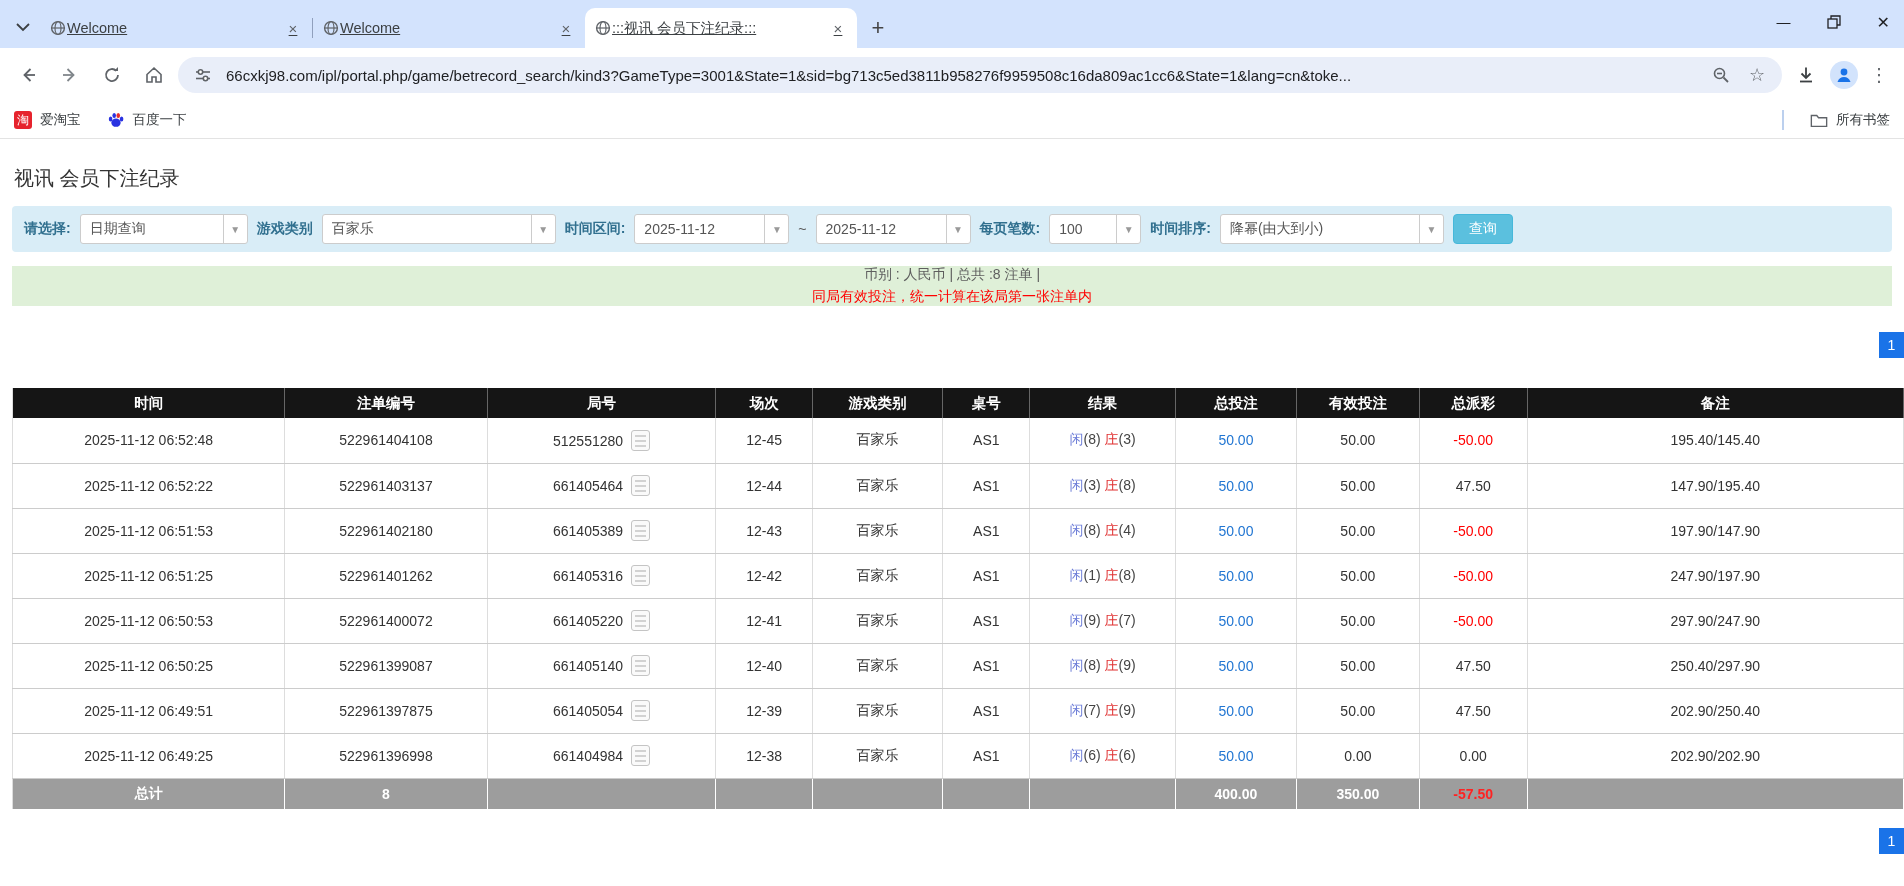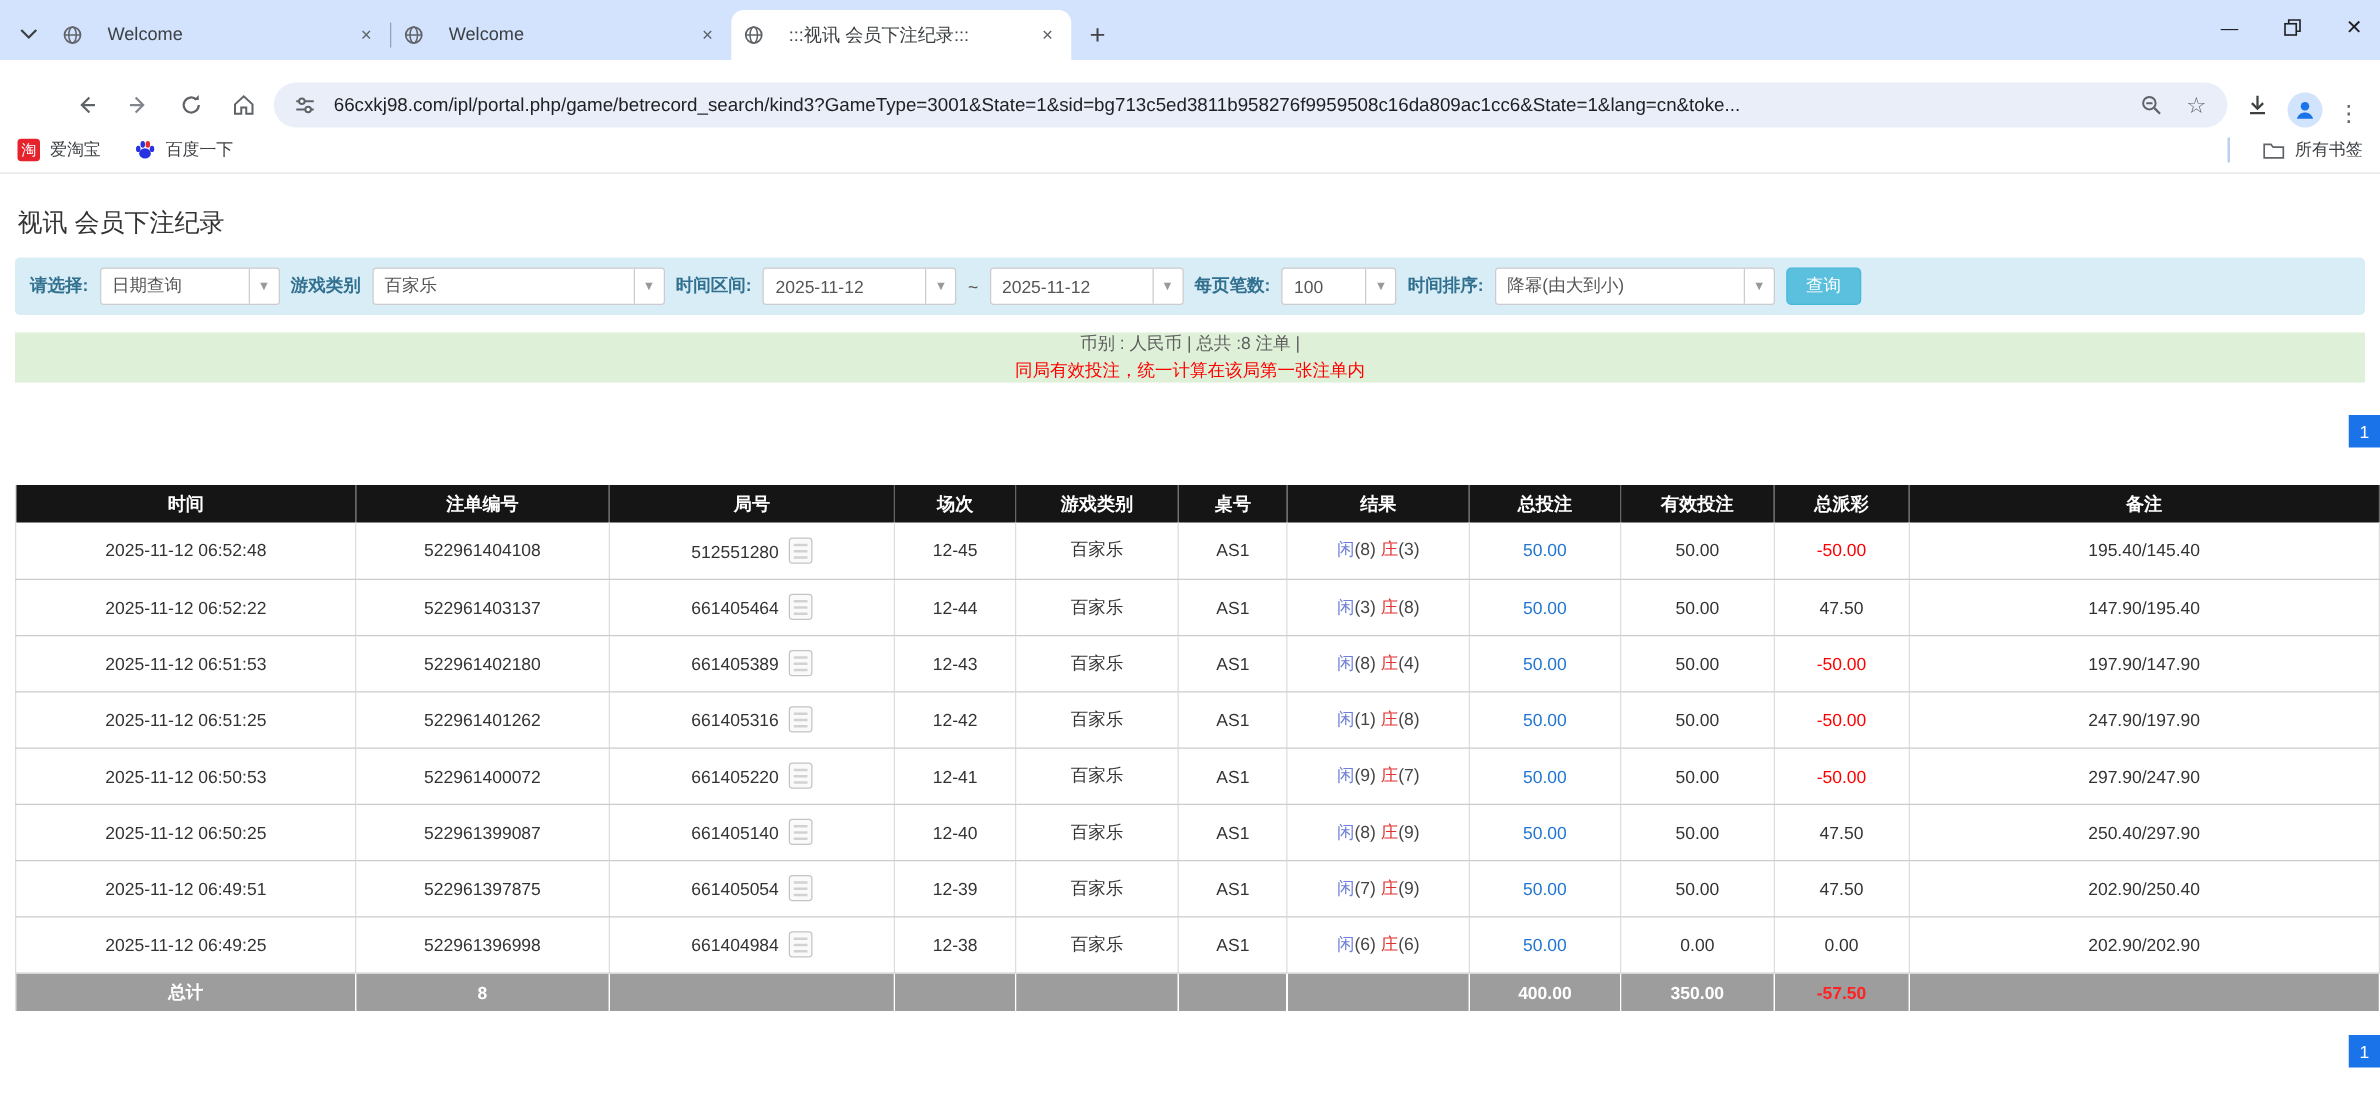--- a/index.html
+++ b/index.html
@@ -8,30 +8,30 @@
     --filter-bg:#d9edf7; --filter-label:#31708f; --summary-bg:#dff0d8;
     --btn-bg:#5bc0de; --header-bg:#151515; --footer-bg:#9d9d9d;
   }
   *{box-sizing:border-box;margin:0;padding:0;}
   body{width:1904px;height:886px;overflow:hidden;background:#fff;
        font-family:"Liberation Sans","DejaVu Sans",sans-serif;position:relative;}
 
   
   .tabstrip{height:48px;background:var(--chrome-bg);display:flex;align-items:flex-end;position:relative;padding-left:6px;}
   .tab-search{width:34px;height:34px;margin-bottom:4px;display:flex;align-items:center;justify-content:center;border-radius:50%;cursor:pointer;}
-  .tab{width:272px;height:40px;display:flex;align-items:center;gap:20px;padding:0 10px;color:#3c4043;font-size:14.5px;border-radius:10px 10px 0 0;cursor:pointer;}
+  .tab{width:272px;height:40px;display:flex;align-items:center;gap:1px;padding:0 10px;color:#3c4043;font-size:14.5px;border-radius:10px 10px 0 0;cursor:pointer;text-decoration:underline;}
   .tab.active{background:#fff;}
   .tab-title{flex:1;white-space:nowrap;overflow:hidden;text-overflow:ellipsis;}
   .tab-close{width:18px;height:18px;border-radius:50%;display:flex;align-items:center;justify-content:center;font-size:15px;color:#5f6368;cursor:pointer;}
   .tab-divider{width:1px;height:20px;background:#90a0bd;margin-bottom:10px;}
   .new-tab{width:30px;height:30px;margin:0 0 5px 6px;display:flex;align-items:center;justify-content:center;font-size:22px;color:#444;border-radius:50%;cursor:pointer;}
   .win-controls{position:absolute;right:14px;top:0;height:44px;display:flex;align-items:center;gap:36px;color:#202124;}
   .win-controls span{cursor:pointer;display:flex;align-items:center;justify-content:center;}
 
-  .toolbar{height:54px;background:#fff;display:flex;align-items:flex-end;gap:6px;padding:0 10px;margin-left:41px;}
+  .toolbar{height:54px;background:#fff;display:flex;align-items:center;gap:6px;padding:0 10px;}
   .nav-btn{width:36px;height:36px;border-radius:50%;display:flex;align-items:center;justify-content:center;cursor:pointer;flex:0 0 auto;}
   .omnibox{flex:1;height:36px;background:#e9eef9;border-radius:18px;display:flex;align-items:center;padding:0 12px;gap:10px;min-width:0;}
   .url-text{flex:1;font-size:15px;color:#202124;white-space:nowrap;overflow:hidden;}
   .omni-icon{width:26px;height:26px;display:flex;align-items:center;justify-content:center;cursor:pointer;flex:0 0 auto;color:#5f6368;}
   .avatar{width:28px;height:28px;border-radius:50%;background:#d2e3fc;display:flex;align-items:center;justify-content:center;cursor:pointer;}
   .more-dots{font-size:18px;color:#5f6368;cursor:pointer;width:30px;text-align:center;}
 
   .bookmarks{height:37px;background:#fff;border-bottom:1px solid #e3e3e3;display:flex;align-items:center;padding:0 14px;gap:26px;font-size:13.5px;color:#3c4043;}
   .bm-item{display:flex;align-items:center;gap:8px;cursor:pointer;}
   .bm-taobao{width:18px;height:18px;background:#e6232d;border-radius:3px;color:#fff;font-size:12px;display:flex;align-items:center;justify-content:center;}
@@ -212,21 +212,21 @@
         <path d="M1.5 3.5h6l2 2.5h9v9.5h-17z" fill="none" stroke="#5f6368" stroke-width="1.5"></path>
       </svg>
     <span>所有书签</span>
   </div>
 </div>
 
 <h1 class="page-title">视讯 会员下注纪录</h1>
 
 <div class="filterbar">
   <span class="flabel">请选择:</span>
-  <div class="sel" style="width:144px">
+  <div class="sel" style="width:168px">
     <span class="sel-val">日期查询</span>
     <span class="sel-arrow">▼</span>
   </div>
 
   <span class="flabel">游戏类别</span>
   <div class="sel" style="width:234px">
     <span class="sel-val">百家乐</span>
     <span class="sel-arrow">▼</span>
   </div>
 

